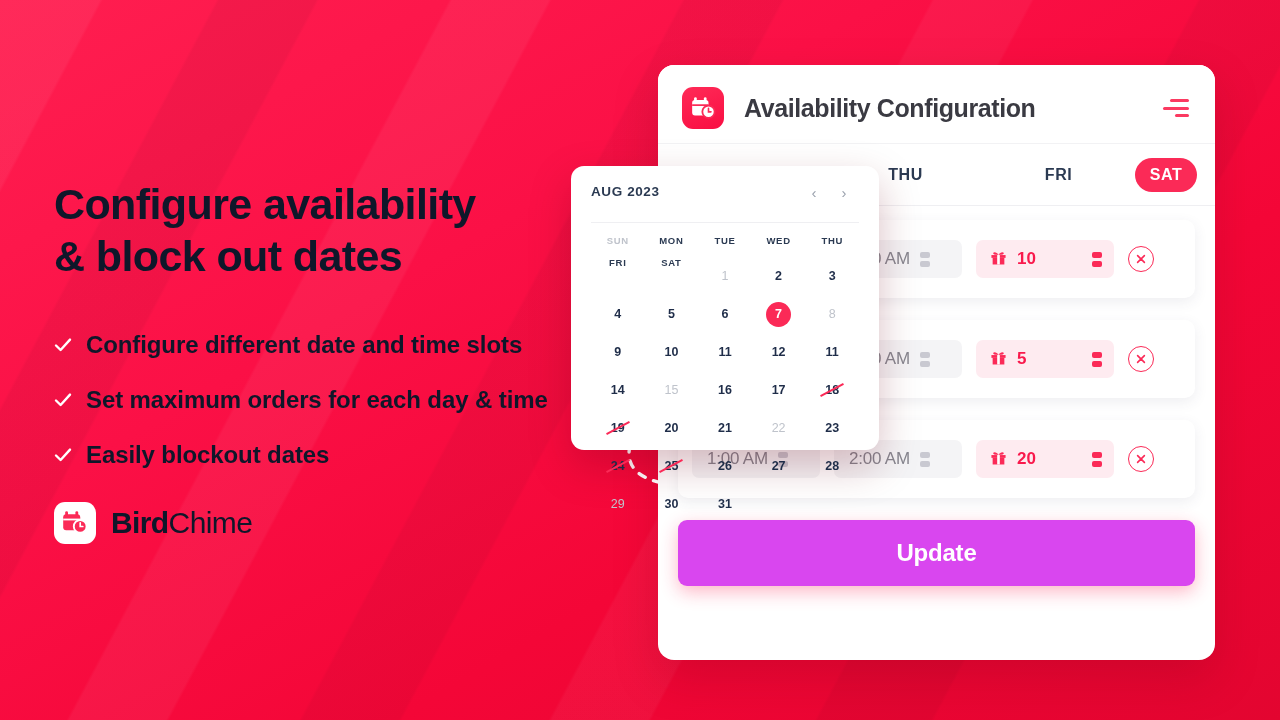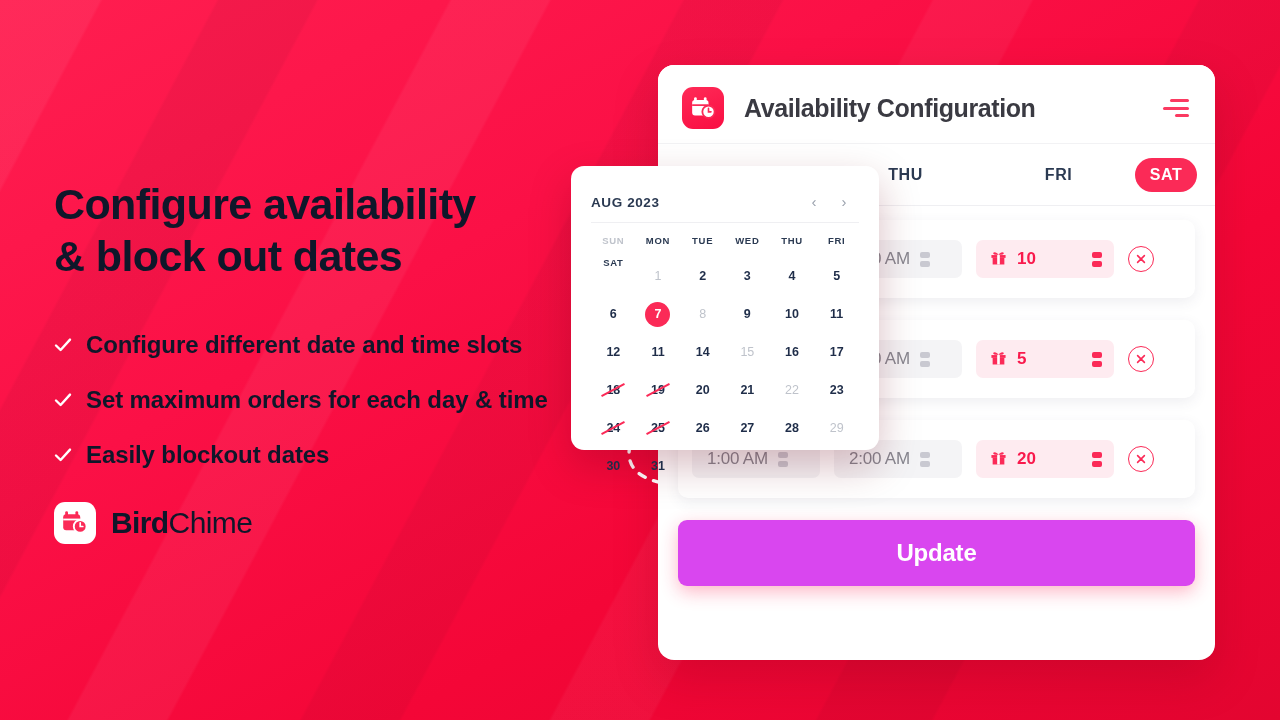--- a/index.html
+++ b/index.html
@@ -116,28 +116,28 @@
     letter-spacing:-0.2px; box-shadow:0 6px 18px rgba(251,34,80,0.32);
   }
 
   
   .cal {
     position:absolute; left:571px; top:166px; width:308px; height:284px;
     background:#fff; border-radius:13px;
     box-shadow:0 16px 40px rgba(110,0,22,0.26);
     padding:18px 20px 0 20px;
   }
-  .cal-head { display:flex; align-items:flex-end; height:26px; }
+  .cal-head { display:flex; align-items:flex-start; height:26px; }
   .cal-month {
     font-size:13.5px; font-weight:bold; color:#2B3A52;
     letter-spacing:0.6px; flex:1;
   }
   .cal-nav { width:30px; text-align:center; color:#9AA1AD; font-size:15px; }
   .cal-rule { height:1px; background:#EFEFF2; margin:12px 0 0 0; }
-  .cal-grid { display:grid; grid-template-columns:repeat(6,1fr); margin-top:12px; }
+  .cal-grid { display:grid; grid-template-columns:repeat(5,1fr); margin-top:12px; }
   .dow {
     font-size:9.5px; font-weight:bold; color:#2B3A52;
     letter-spacing:0.7px; text-align:center; padding-bottom:11px;
   }
   .dow.muted { color:#BFC3CB; }
   .day {
     height:38px; display:flex; align-items:center; justify-content:center;
     font-size:12.5px; font-weight:bold; color:#1F2D49; position:relative;
   }
   .day.muted { color:#BFC3CB; font-weight:normal; }

